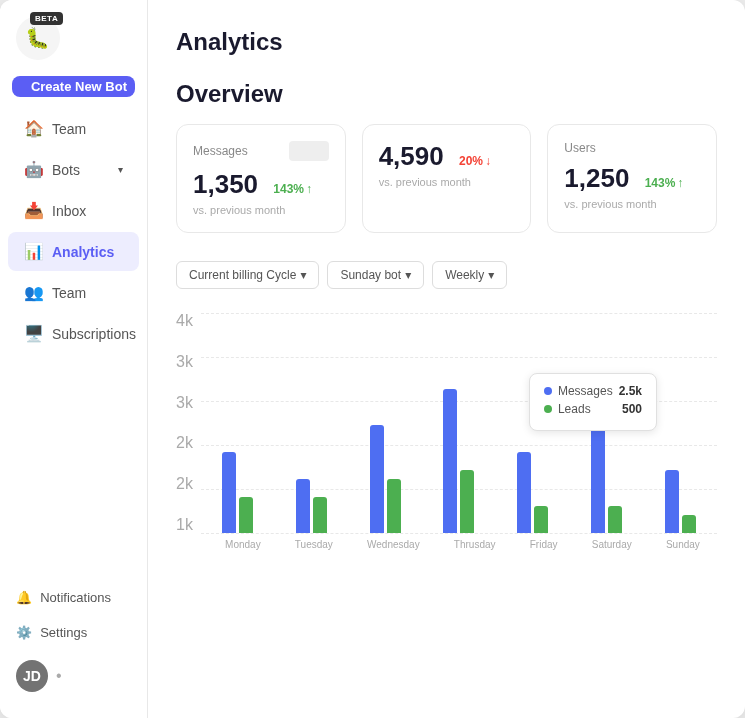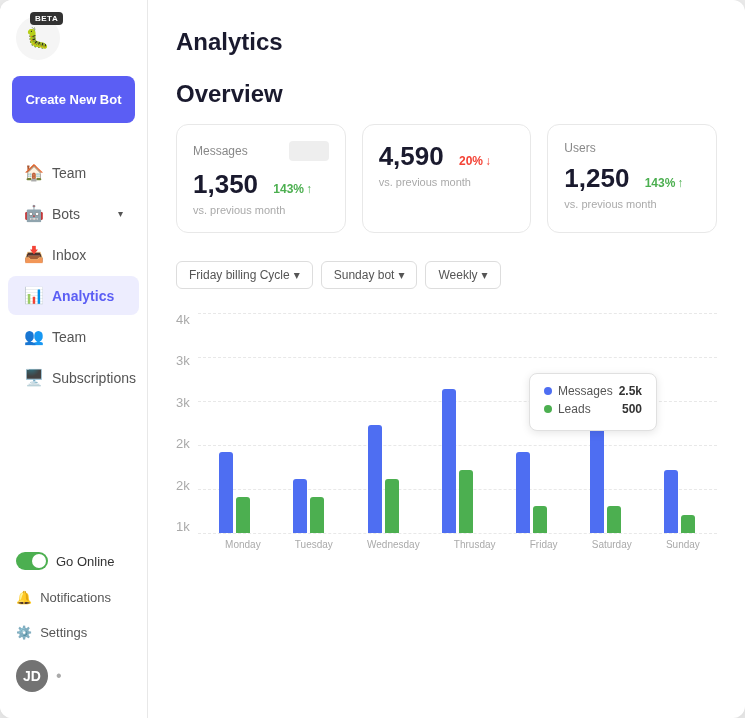--- a/index.html
+++ b/index.html
@@ -53,30 +53,30 @@
       left: 30px;
       background: #333;
       color: #fff;
       font-size: 8px;
       font-weight: 700;
       padding: 2px 5px;
       border-radius: 4px;
       letter-spacing: 0.5px;
     }
     .create-bot-btn {
-      margin: 0 12px 30px 12px;
+      margin: 0 12px 12px 12px;
       background: #5b5ef4;
       color: #fff;
       border: none;
       border-radius: 8px;
-      padding: 16px 8px;
+      padding: 3px 8px;
       font-size: 13px;
       font-weight: 600;
       cursor: pointer;
-      text-align: center;
+      text-align: right;
     }
     .nav-item {
       display: flex;
       align-items: center;
       gap: 8px;
       padding: 10px 16px;
       font-size: 14px;
       color: #555;
       cursor: pointer;
       border-radius: 8px;
@@ -243,21 +243,21 @@
     .y-axis {
       display: flex;
       flex-direction: column;
       justify-content: space-between;
       height: 220px;
       padding-bottom: 0;
       margin-right: 8px;
       align-items: flex-end;
     }
     .y-label {
-      font-size: 13px;
+      font-size: 16px;
       color: #aaa;
       line-height: 1;
     }
     .chart-grid {
       flex: 1;
       position: relative;
       height: 220px;
     }
     .grid-line {
       position: absolute;
@@ -361,24 +361,20 @@
         <span class="nav-icon">👥</span>
         <span>Team</span>
       </div>
       <div class="nav-item">
         <span class="nav-icon">🖥️</span>
         <span>Subscriptions</span>
       </div>
     </nav>
 
     <div class="sidebar-bottom">
-      <div class="go-online">
-        <div class="toggle"></div>
-        <span>Go Online</span>
-      </div>
       <div class="sidebar-bottom-item">
         <span>🔔</span>
         <span>Notifications</span>
       </div>
       <div class="sidebar-bottom-item">
         <span>⚙️</span>
         <span>Settings</span>
       </div>
       <div class="user-row">
         <div class="avatar-initials">JD</div>
@@ -428,21 +424,21 @@
               <span>143%</span> ↑
             </span>
           </div>
           <div class="card-sub">vs. previous month</div>
         </div>
       </div>
 
 
       <div style="display:flex;gap:8px;margin-bottom:16px;">
         <button class="filter-btn">
-          <span>Friday billing Cycle</span>
+          <span>Current billing Cycle</span>
           <span>▾</span>
         </button>
         <button class="filter-btn">
           <span>Sunday bot</span>
           <span>▾</span>
         </button>
         <button class="filter-btn">
           <span>Weekly</span>
           <span>▾</span>
         </button>

